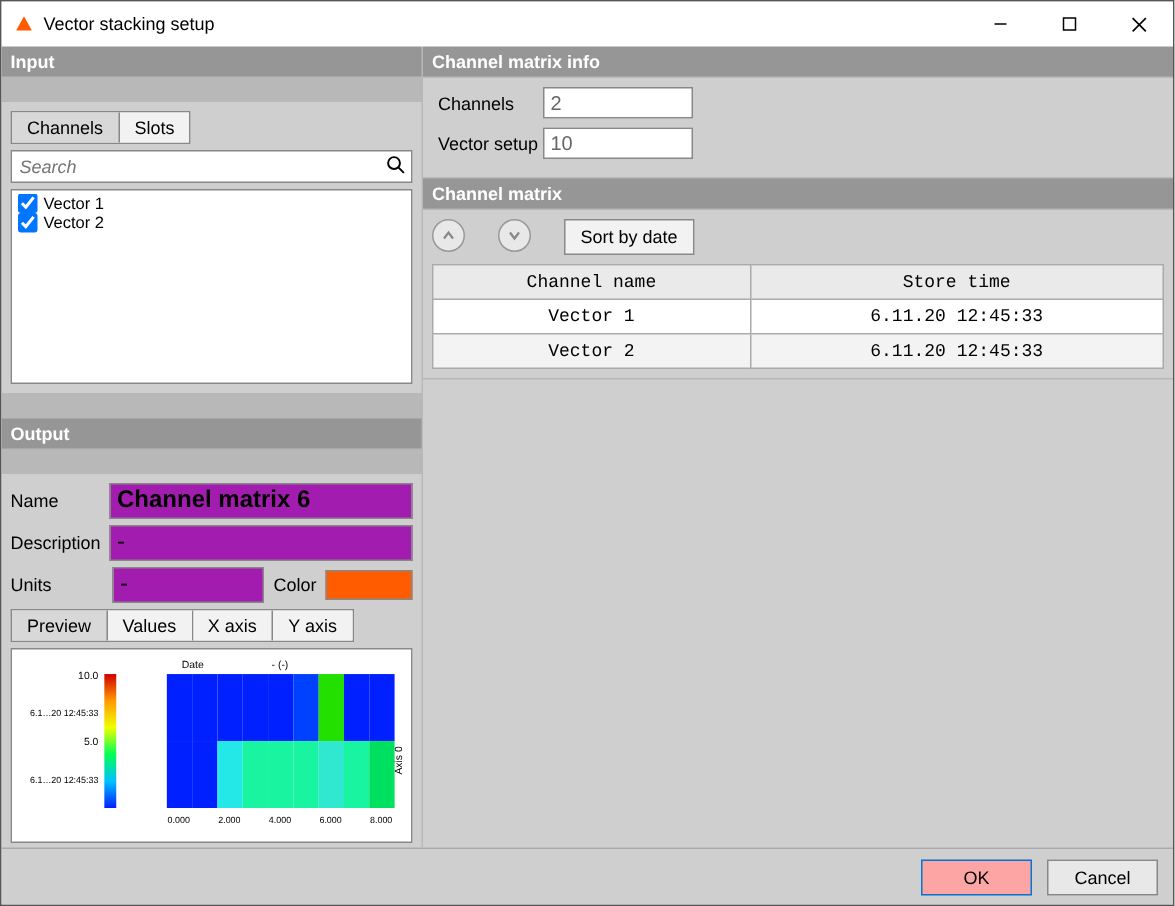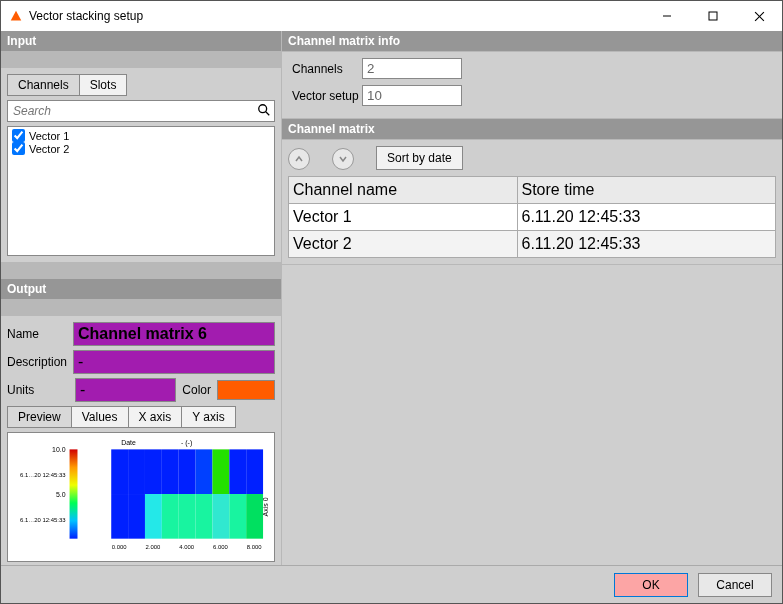--- a/index.html
+++ b/index.html
@@ -38,25 +38,25 @@
   .template-row { display: flex; align-items: center; gap: 8px; }
   .template-select { width: 160px; border: 1px solid #888; padding: 2px 18px 2px 4px; background: #fff; position: relative; font-size: 11px; }
   .template-select::after { content: ""; position: absolute; right: 5px; top: 7px; border-left: 4px solid transparent; border-right: 4px solid transparent; border-top: 5px solid #444; }
   .more-btn { width: 22px; height: 22px; border: 2px solid #000; border-radius: 50%; display: flex; align-items: center; justify-content: center; cursor: pointer; }
   .more-btn .dot { width: 3px; height: 3px; background: #000; border-radius: 50%; margin: 0 1px; }
   .info-body { background: #cfcfcf; padding: 6px 10px; }
   .info-row { display: flex; align-items: center; margin-bottom: 6px; }
   .info-row .lbl { width: 70px; }
   .info-row input { width: 100px; border: 1px solid #888; padding: 2px 4px; background: #fff; color: #666; }
   .matrix-body { background: #cfcfcf; padding: 6px; }
-  .matrix-toolbar { display: flex; align-items: flex-end; gap: 22px; margin-bottom: 6px; }
+  .matrix-toolbar { display: flex; align-items: flex-start; gap: 22px; margin-bottom: 6px; }
   .circle-btn { width: 22px; height: 22px; border: 1px solid #999; border-radius: 50%; background: #e8e8e8; display: flex; align-items: center; justify-content: center; cursor: pointer; }
   .sort-btn { border: 1px solid #888; background: #f2f2f2; padding: 4px 10px; cursor: pointer; }
   table.matrix { width: 100%; border-collapse: collapse; background: #fff; }
-  table.matrix th, table.matrix td { border: 1px solid #aaa; padding: 4px; text-align: left; font-size: 16px; font-weight: normal; }
+  table.matrix th, table.matrix td { border: 1px solid #aaa; padding: 4px; text-align: center; font-size: 12px; font-weight: normal; font-family: Liberation Mono, monospace; }
   table.matrix th { background: #eaeaea; }
   table.matrix tr:nth-child(even) td { background: #f3f3f3; }
   .right-filler { flex: 1; background: #cfcfcf; }
   .footer { height: 38px; background: #cfcfcf; display: flex; align-items: center; justify-content: flex-end; padding: 0 10px; gap: 10px; border-top: 1px solid #aaa; }
   .btn { border: 1px solid #888; background: #e8e8e8; padding: 4px 0; width: 74px; text-align: center; cursor: pointer; font-size: 12px; }
   .btn.primary { border: 1px solid #0078d7; background: #fca5a5; }
 </style>
 </head>
 <body>
 

